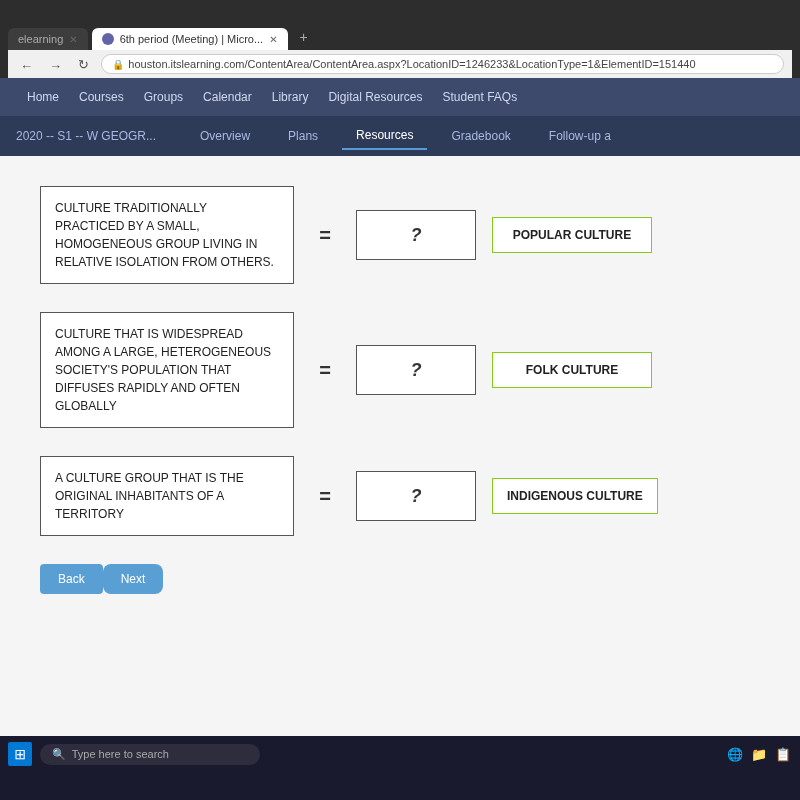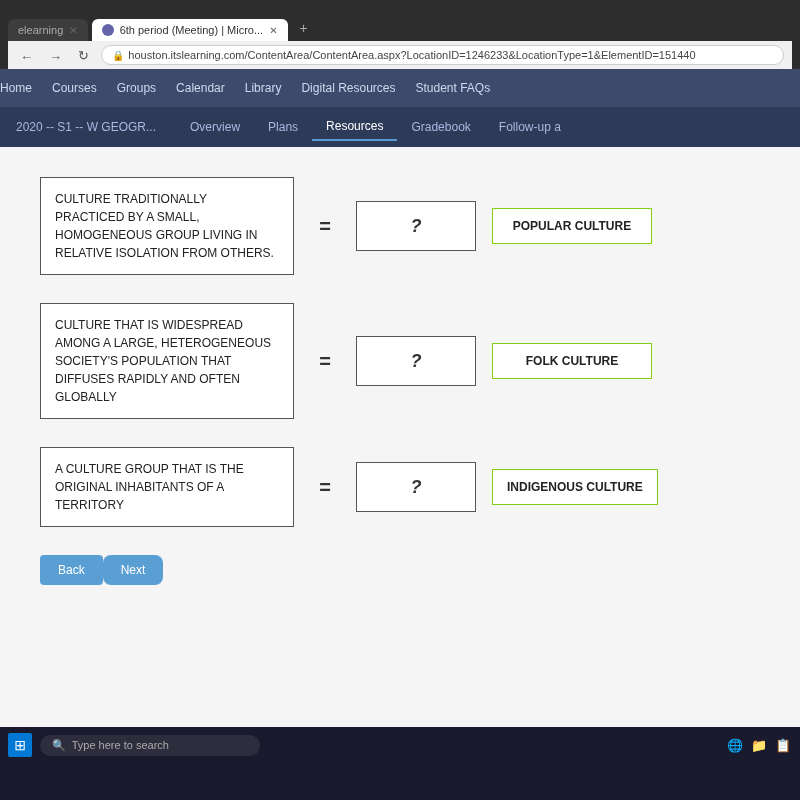--- a/index.html
+++ b/index.html
@@ -7,21 +7,21 @@
       width: 800px;
       height: 800px;
       overflow: hidden;
       font-family: 'Segoe UI', Arial, sans-serif;
       background: #1a1a2e;
     }
 
     
     .browser-chrome {
       background: #2d2d2d;
-      padding: 15px 8px 0 8px;
+      padding: 24px 8px 0 8px;
     }
     .tab-bar {
       display: flex;
       align-items: flex-end;
       gap: 4px;
       font-size: 11px;
     }
     .tab {
       background: #3d3d3d;
       color: #aaa;
@@ -85,39 +85,39 @@
       gap: 4px;
     }
     .lock-icon {
       color: #666;
       font-size: 10px;
     }
 
     
     .app-nav {
       background: #3d4a6b;
-      padding: 8px 0;
+      padding: 8px 27px;
       display: flex;
       align-items: center;
       gap: 20px;
     }
     .app-nav-item {
       color: #d0d8f0;
       font-size: 12px;
       cursor: pointer;
       padding: 4px 0;
     }
 
     
     .sub-nav {
       background: #2d3a58;
       padding: 6px 16px;
       display: flex;
       align-items: center;
-      gap: 0;
+      gap: 10px;
     }
     .course-title {
       color: #aab8e0;
       font-size: 12px;
       margin-right: 20px;
       cursor: pointer;
     }
     .sub-nav-tab {
       color: #aab8e0;
       font-size: 12px;

